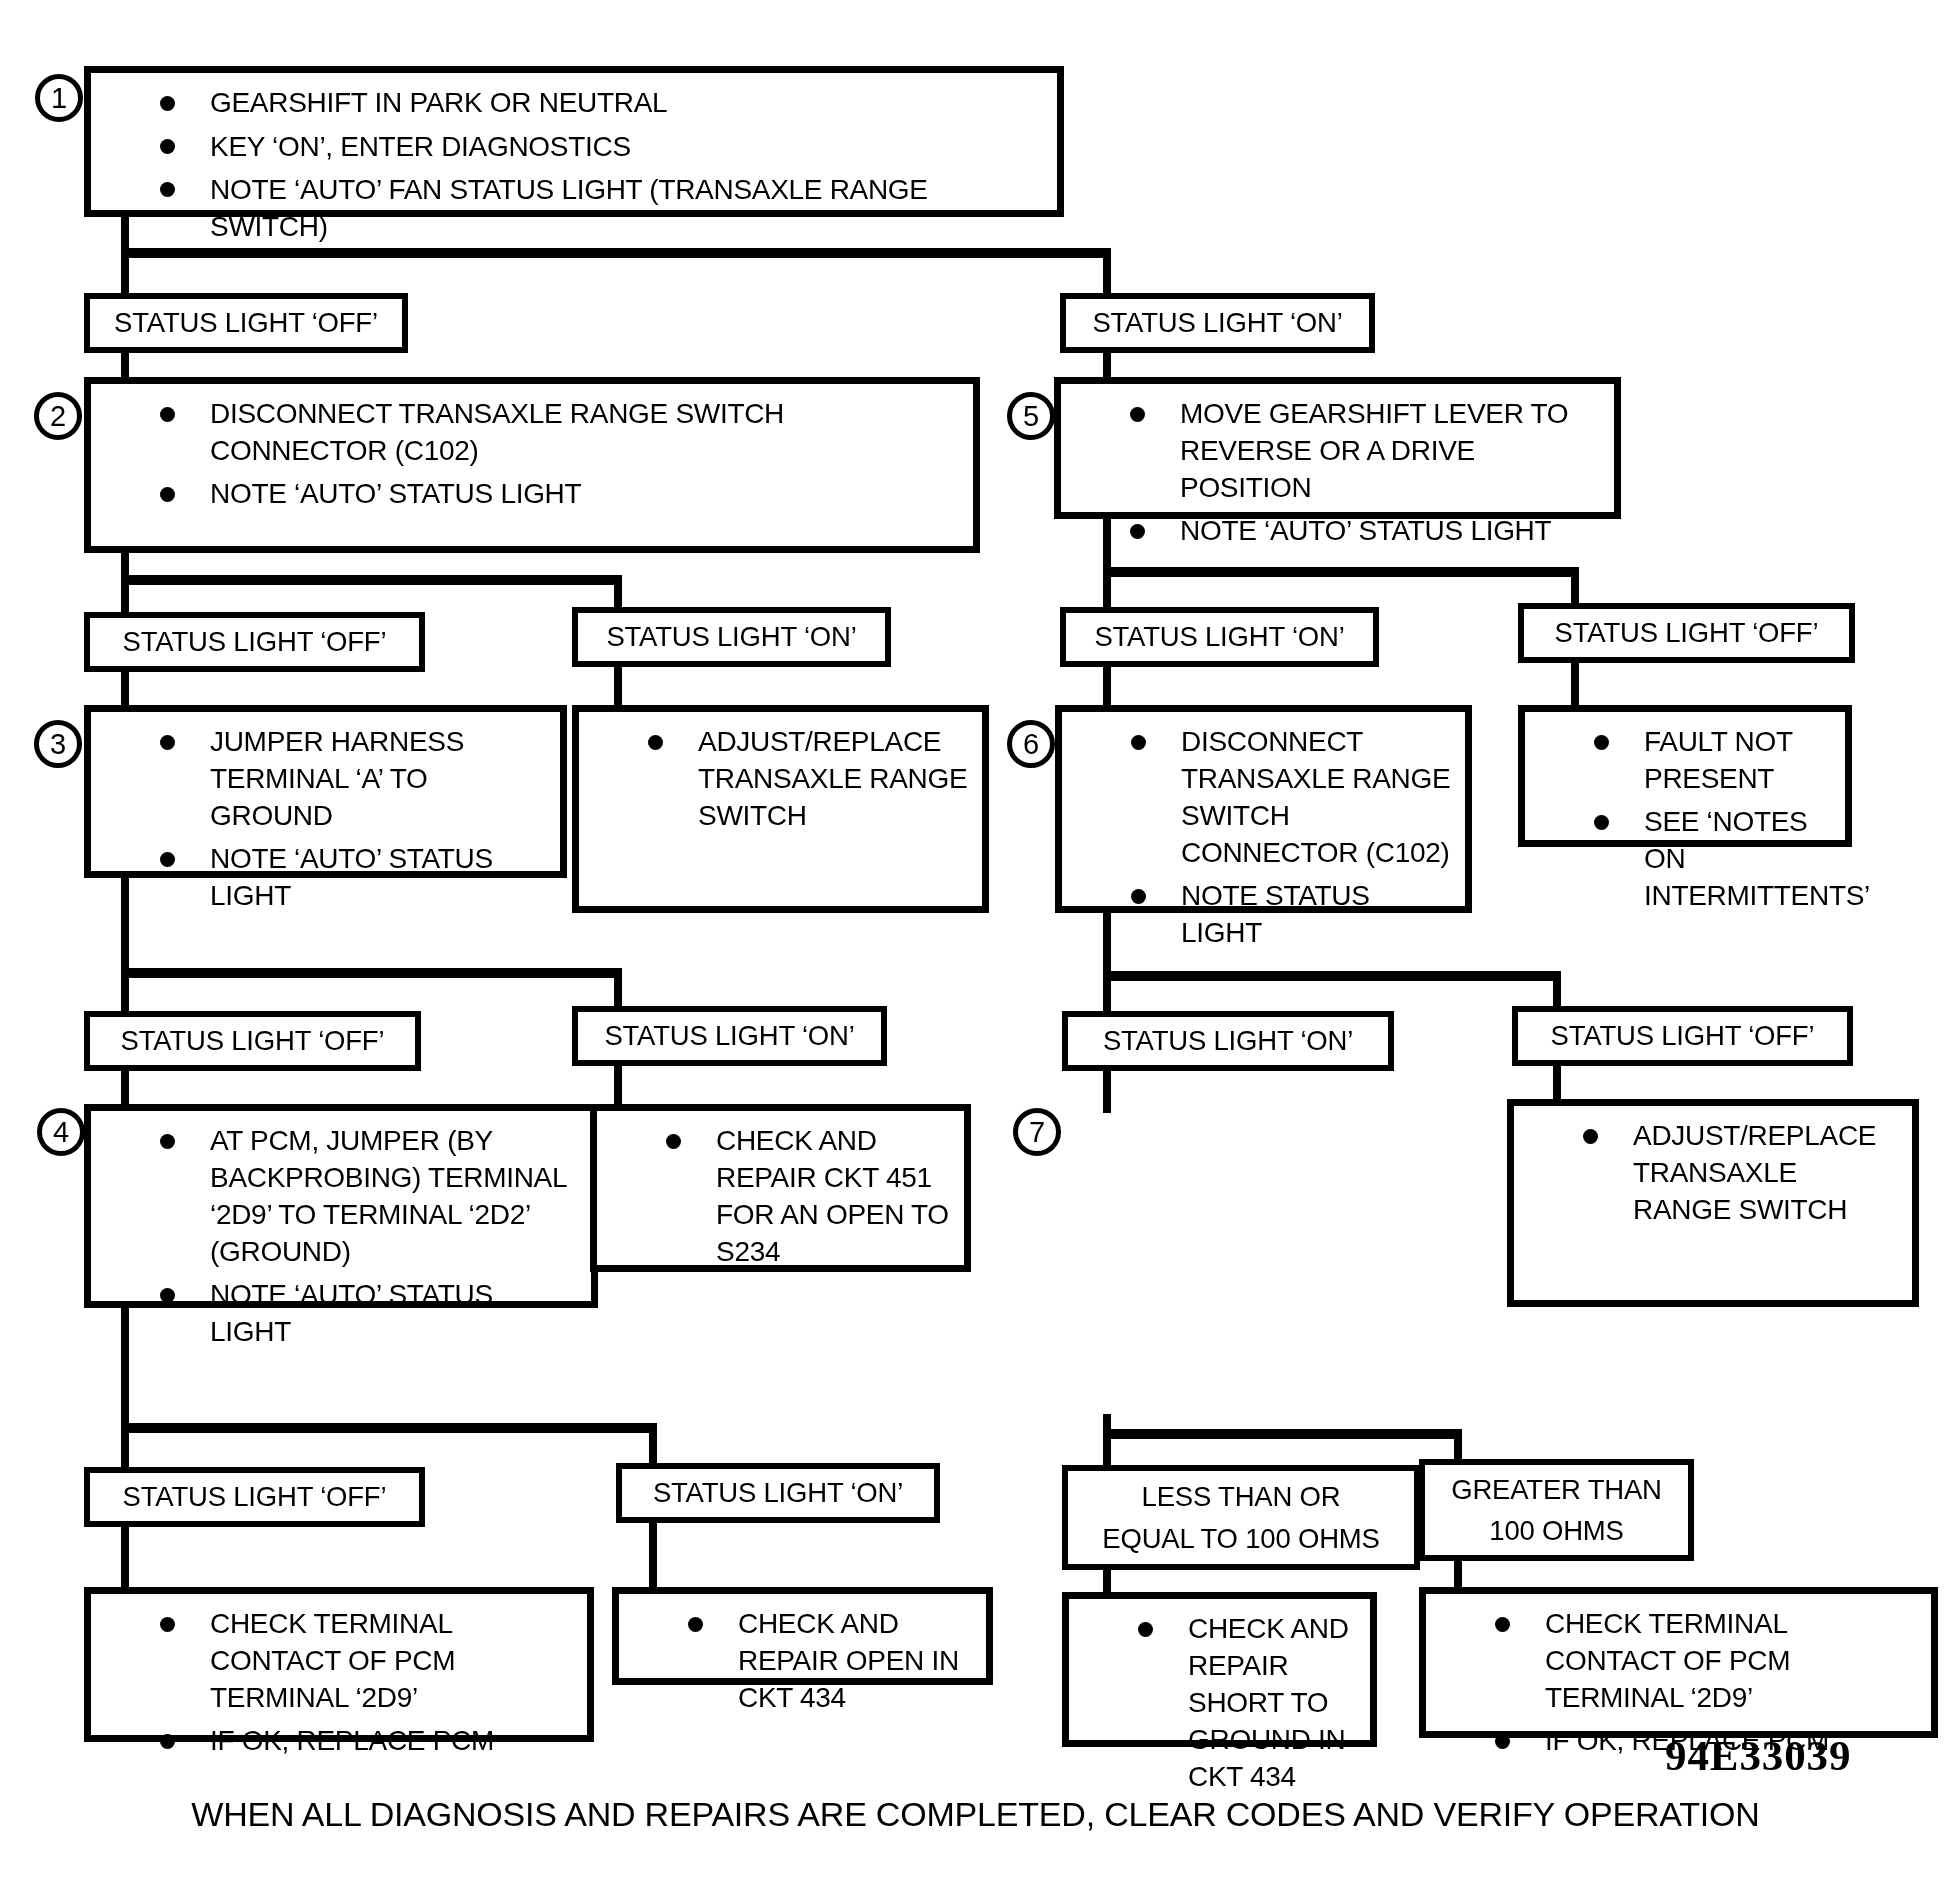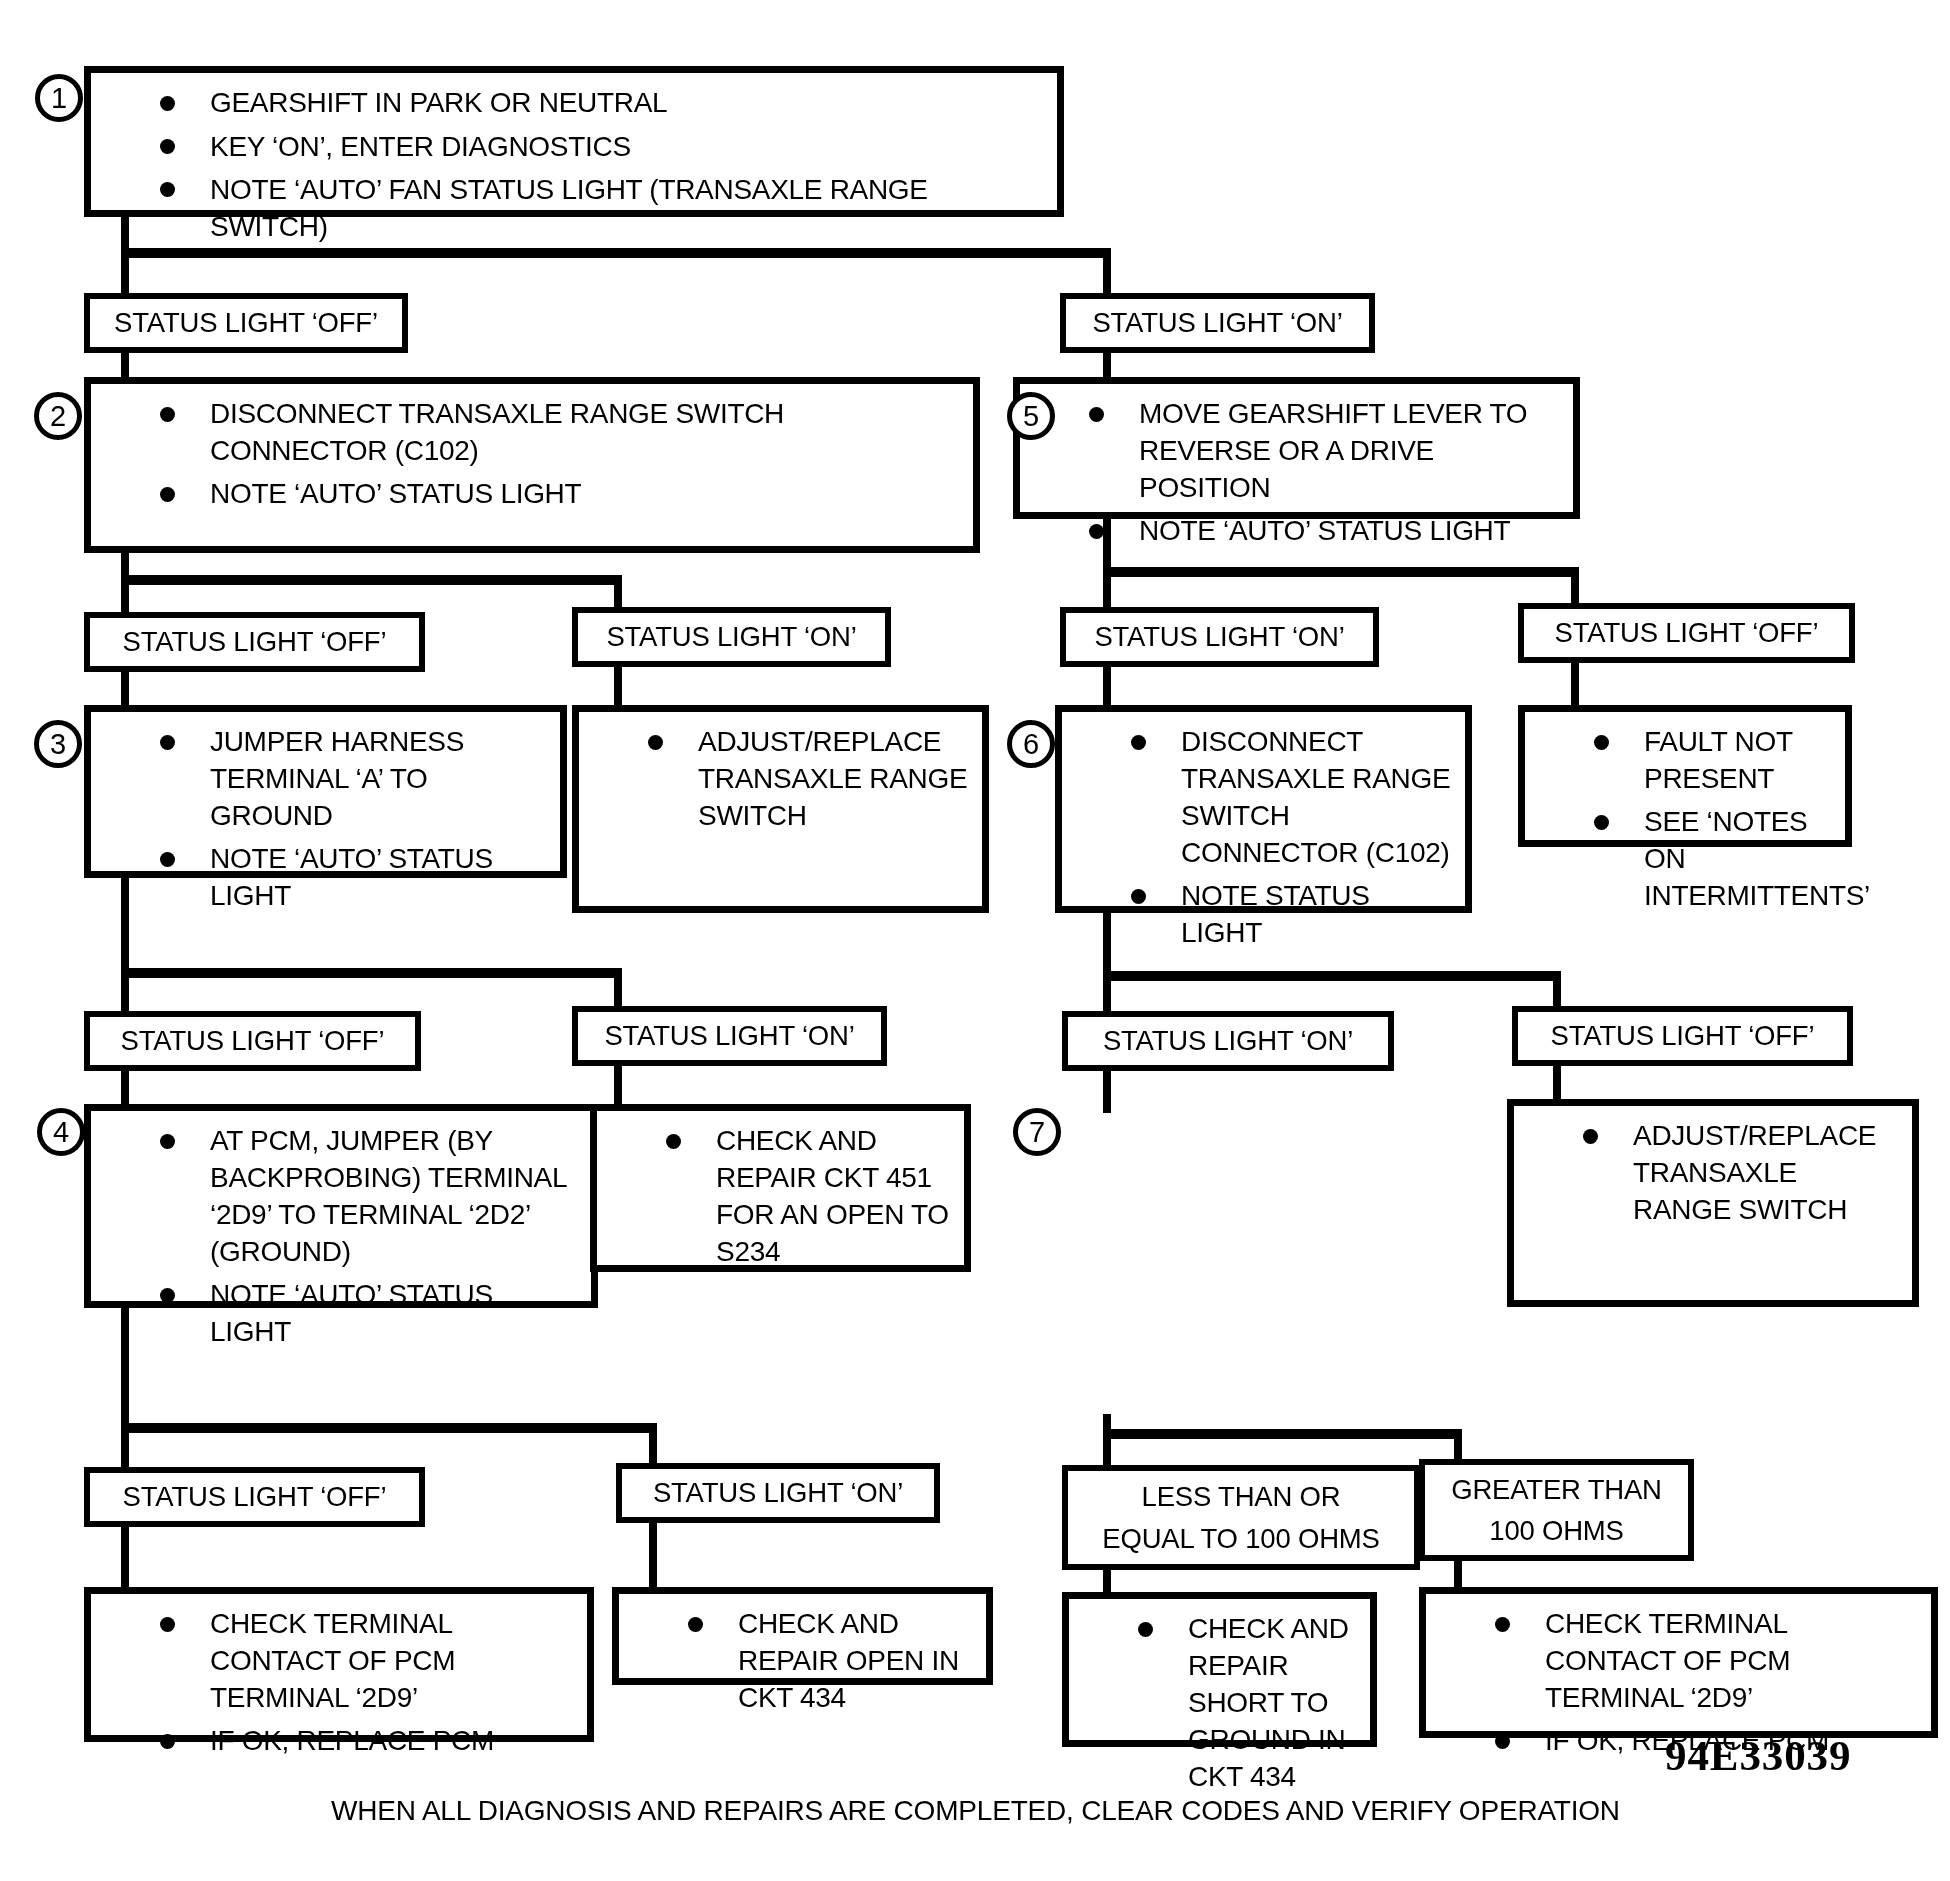--- a/index.html
+++ b/index.html
@@ -26,21 +26,21 @@
     position:absolute;width:48px;height:48px;border:5.3px solid #000;border-radius:50%;
     background:#fff;box-sizing:border-box;display:flex;align-items:center;justify-content:center;
     font-size:29px;z-index:3;
   }
   .figcode{
     position:absolute;top:1731px;left:1665px;
     font-family:"Liberation Serif",serif;font-weight:700;font-size:43px;letter-spacing:0.9px;z-index:2;
   }
   .footer{
     position:absolute;top:1795px;left:0;width:1951px;text-align:center;
-    font-size:28px;letter-spacing:-0.2px;z-index:2;
+    font-size:34px;letter-spacing:-0.2px;z-index:2;
   }
 </style>
 </head>
 <body>
 
 <div id="canvas">
 
   <div class="vl" style="left:121px;top:177px;height:124px"></div>
   <div class="hl" style="left:121px;top:248px;width:990px"></div>
   <div class="vl" style="left:1103px;top:253px;height:49px"></div>
@@ -88,21 +88,21 @@
     </div>
   <div class="lbl" style="left:1060px;top:293px;width:315px;height:60px">
       <span>STATUS LIGHT ‘ON’</span>
     </div>
 
   <div class="box" style="left:84px;top:377px;width:896px;height:176px">
     <div class="item"><span class="dot"></span><span class="t">DISCONNECT TRANSAXLE RANGE SWITCH CONNECTOR (C102)</span></div>
     <div class="item"><span class="dot"></span><span class="t">NOTE ‘AUTO’ STATUS LIGHT</span></div>
   </div>
 
-  <div class="box" style="left:1013px;top:377px;width:567px;height:142px">
+  <div class="box" style="left:1054px;top:377px;width:567px;height:142px">
     <div class="item"><span class="dot"></span><span class="t">MOVE GEARSHIFT LEVER TO REVERSE OR A DRIVE POSITION</span></div>
     <div class="item"><span class="dot"></span><span class="t">NOTE ‘AUTO’ STATUS LIGHT</span></div>
   </div>
 
   <div class="lbl" style="left:84px;top:612px;width:341px;height:60px">
       <span>STATUS LIGHT ‘OFF’</span>
     </div>
   <div class="lbl" style="left:572px;top:607px;width:319px;height:60px">
       <span>STATUS LIGHT ‘ON’</span>
     </div>

